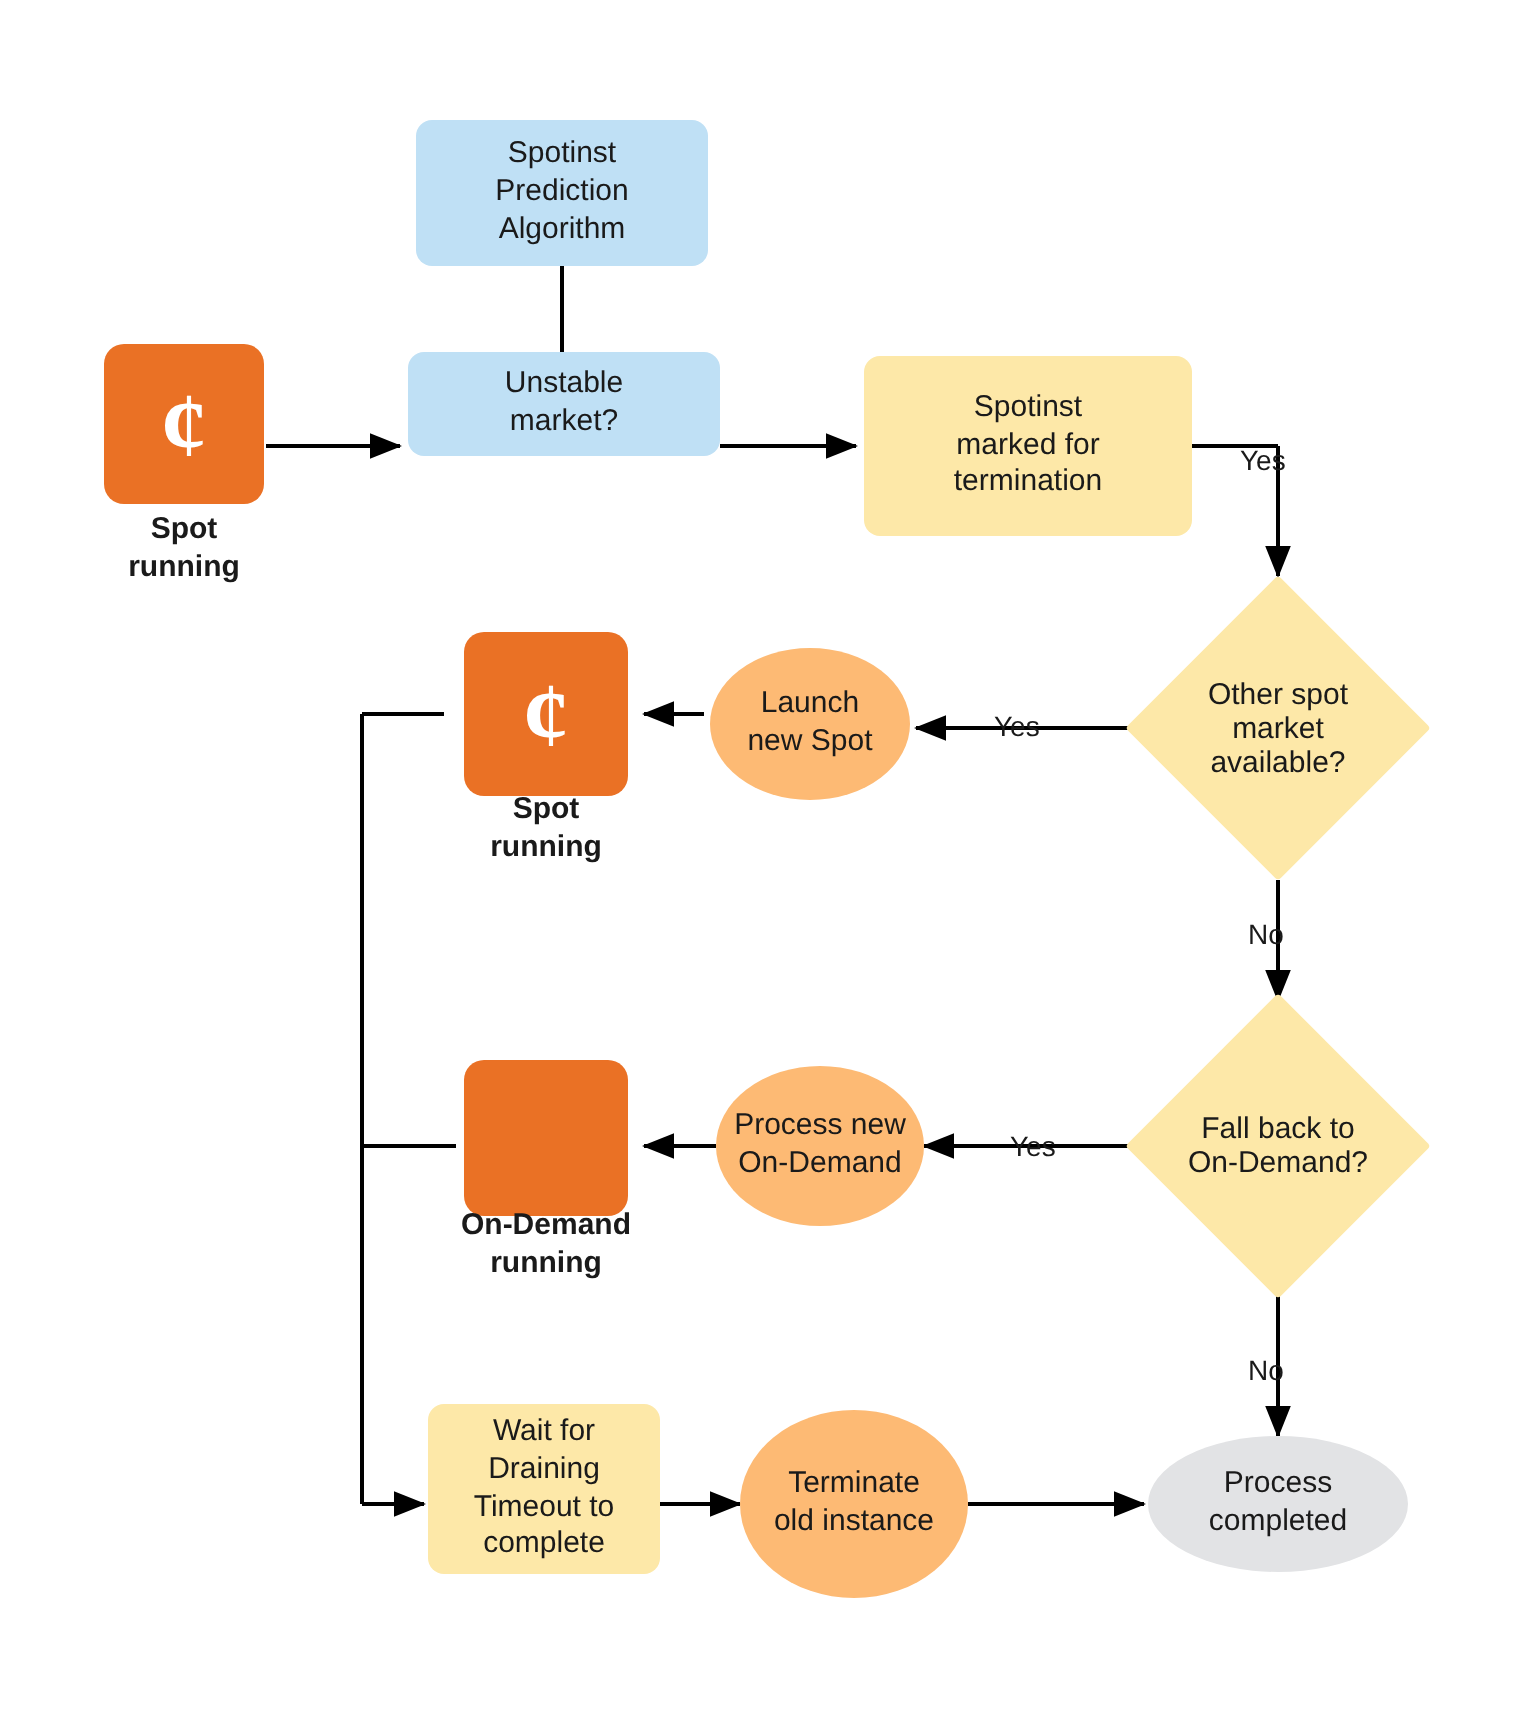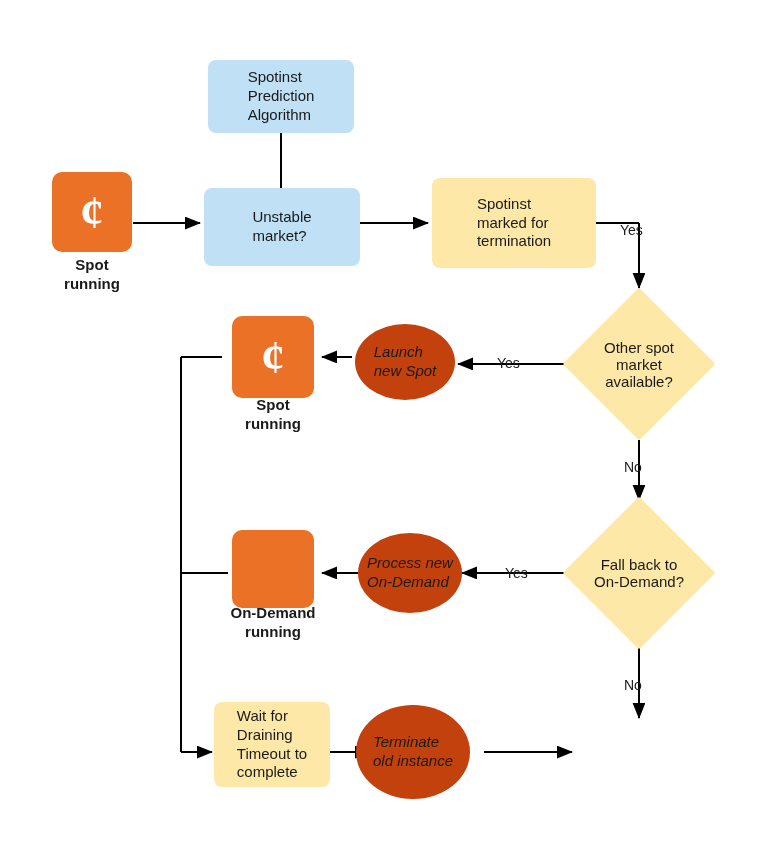--- a/index.html
+++ b/index.html
@@ -14,38 +14,37 @@
     background: #ffffff;
     font-family: "Liberation Sans", sans-serif;
     overflow: hidden;
   }
   .node {
     position: absolute;
     box-sizing: border-box;
     display: flex;
     align-items: center;
     justify-content: center;
-    text-align: left;
+    text-align: center;
     color: #1a1a1a;
     font-size: 15px;
     line-height: 1.25;
     white-space: pre-line;
   }
   .rounded-blue {
     background: #bfe0f5;
     border-radius: 8px;
   }
   .rounded-yellow {
     background: #fde8a8;
     border-radius: 8px;
   }
   .ellipse-yellow {
-    background: #c2410c;
+    background: #fdba74;
     border-radius: 50%;
-    font-style: italic;
   }
   .diamond-yellow {
     background: #fde8a8;
     transform: rotate(45deg);
     border-radius: 2px;
   }
   .diamond-label {
     transform: rotate(-45deg);
     display: flex;
     align-items: center;
@@ -139,21 +138,21 @@
 
     <line x1="330" y1="752" x2="370" y2="752" stroke="#000000" stroke-width="2" marker-end="url(#arrow)"></line>
 
     <line x1="484" y1="752" x2="572" y2="752" stroke="#000000" stroke-width="2" marker-end="url(#arrow)"></line>
   </svg>
 
   <div class="node rounded-blue" style="left:208px; top:60px; width:146px; height:73px;">Spotinst
 Prediction
 Algorithm</div>
 
-  <div class="node rounded-blue" style="left:204px; top:188px; width:156px; height:78px;">Unstable
+  <div class="node rounded-blue" style="left:204px; top:176px; width:156px; height:52px;">Unstable
 market?</div>
 
   <div class="node rounded-yellow" style="left:432px; top:178px; width:164px; height:90px;">Spotinst
 marked for
 termination</div>
 
   <div class="diamond-yellow" style="position:absolute; left:585px; top:310px; width:108px; height:108px;">
     <div class="diamond-label" style="margin-left:-21px; margin-top:-1px; font-size:15px; color:#1a1a1a;">Other spot
 market
 available?</div>
@@ -168,23 +167,25 @@
 new Spot</div>
 
   <div class="node ellipse-yellow" style="left:358px; top:533px; width:104px; height:80px;">Process new
 On-Demand</div>
 
   <div class="node rounded-yellow" style="left:214px; top:702px; width:116px; height:85px;">Wait for
 Draining
 Timeout to
 complete</div>
 
-  <div class="node ellipse-yellow" style="left:356px; top:705px; width:114px; height:94px;">Terminate
+  <div class="node ellipse-yellow" style="left:370px; top:705px; width:114px; height:94px;">Terminate
 old instance</div>
 
+  <div class="node ellipse-grey" style="left:574px; top:718px; width:130px; height:68px;">Process
+completed</div>
 
   <div class="instance-icon" style="left:52px; top:172px; width:80px; height:80px;">¢</div>
   <div class="icon-caption" style="left:42px; top:256px; width:100px;">Spot
 running</div>
 
   <div class="instance-icon" style="left:232px; top:316px; width:82px; height:82px;">¢</div>
   <div class="icon-caption" style="left:223px; top:396px; width:100px;">Spot
 running</div>
 
   <div class="instance-icon" style="left:232px; top:530px; width:82px; height:78px;"></div>

